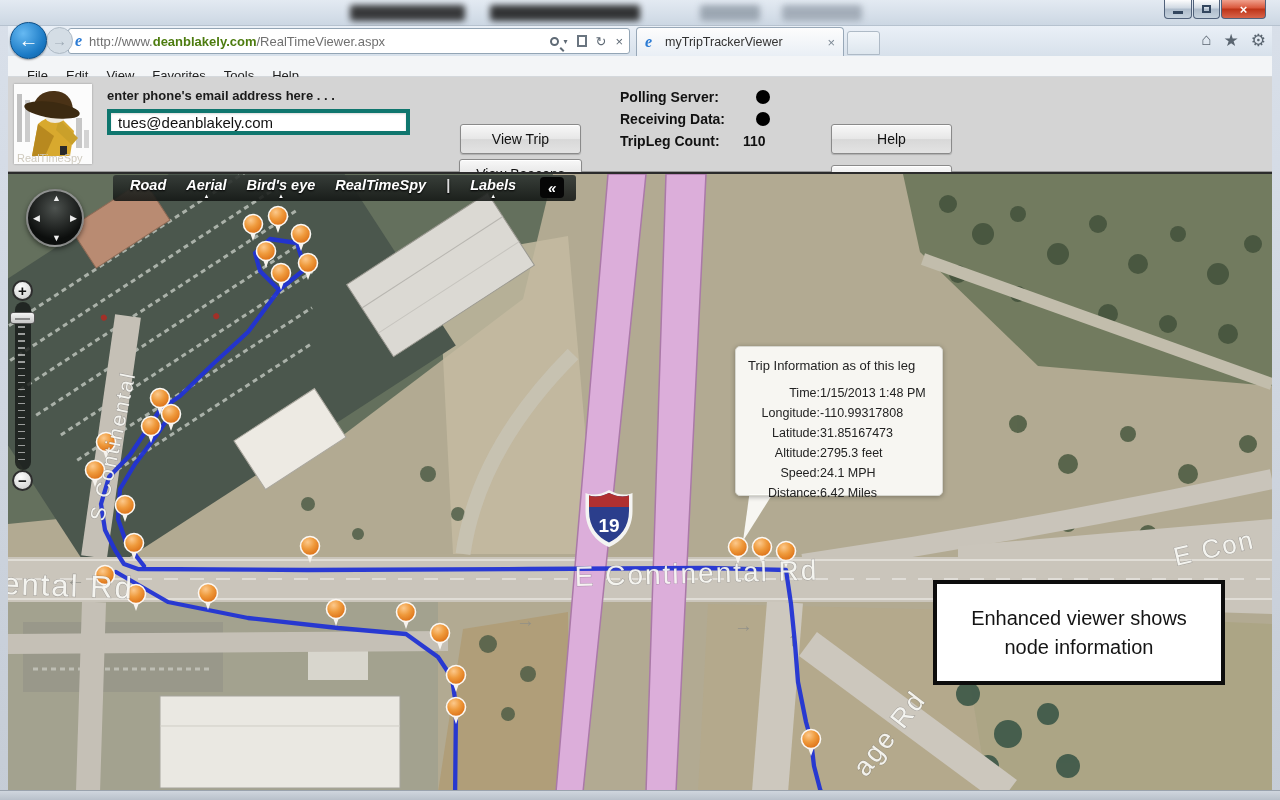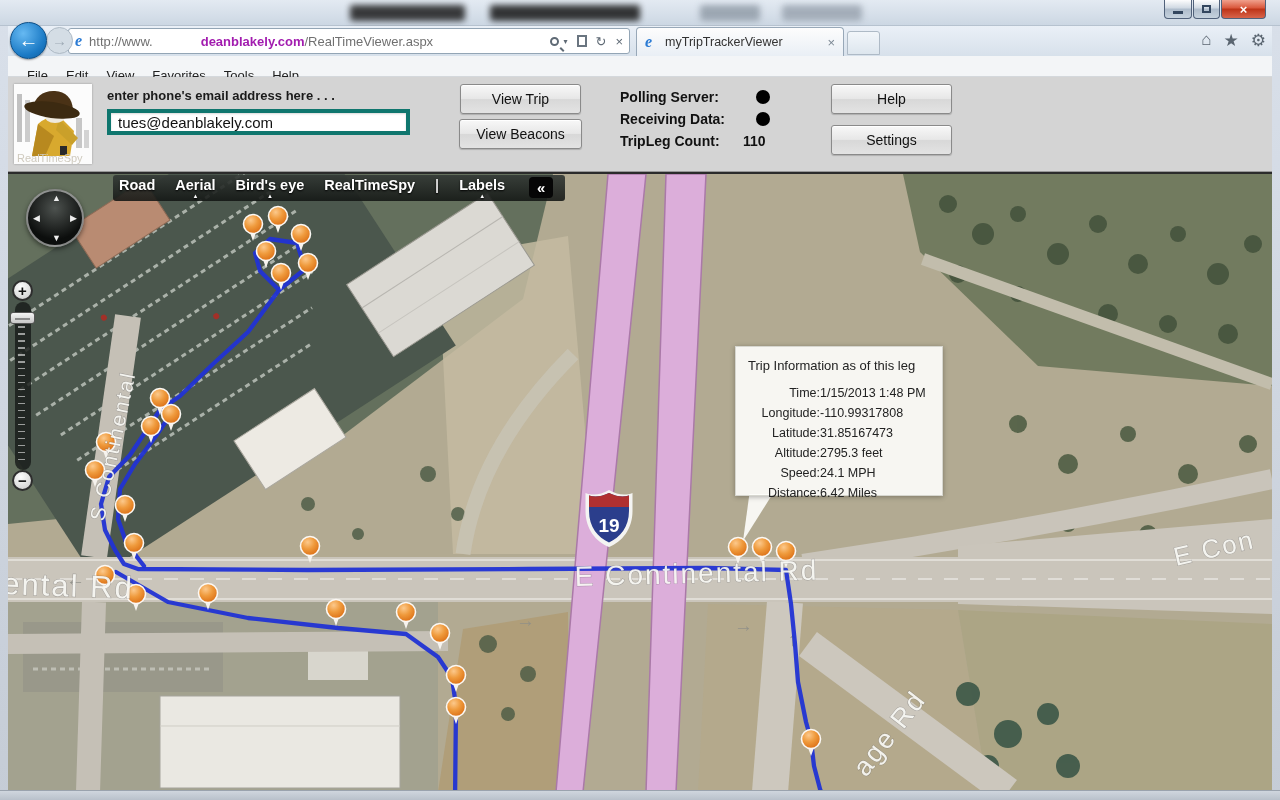--- a/index.html
+++ b/index.html
@@ -27,21 +27,21 @@
     background:radial-gradient(circle at 35% 30%, #66b9f2, #1b7ac5 65%, #0e5c9d);
     border:1px solid #0c4f88; color:#fff; font-size:20px; font-weight:bold;
     display:flex; align-items:center; justify-content:center; z-index:5; box-shadow:0 1px 2px rgba(0,0,0,.4);}
   #fwd-btn { position:absolute; left:38px; top:1px; width:27px; height:27px; border-radius:50%;
     background:#d4dde5; border:1px solid #aebac5; color:#9fabb6; font-size:15px;
     display:flex; align-items:center; justify-content:center; z-index:4;}
   #url-bar { position:absolute; left:60px; top:2px; width:562px; height:26px; background:#fff;
     border:1px solid #93a5b5; border-radius:3px; display:flex; align-items:center; padding:0 6px; z-index:3;}
   .fav-e { font-family:"Liberation Serif",serif; font-style:italic; font-weight:bold; color:#2b7bd4; font-size:16px; margin-right:7px; }
   #url-text { font-size:13px; color:#707070; white-space:nowrap; overflow:hidden; flex:1; }
-  #url-text b { color:#a21caf;margin-left:48px; }
+  #url-text b { color:#4d7c0f; }
   .url-icons { display:flex; align-items:center; gap:9px; color:#5f6a75; font-size:13px; }
   .mag { width:9px; height:9px; border:2px solid #5f6a75; border-radius:50%; position:relative; display:inline-block;}
   .mag:after { content:""; position:absolute; width:2px; height:5px; background:#5f6a75; transform:rotate(-45deg); left:9px; top:8px; }
   .caret-down { font-size:8px; margin-left:-5px; }
   .pageico { width:10px; height:12px; border:2px solid #6a7580; background:#fff; display:inline-block; }
   #tab { position:absolute; left:628px; top:1px; width:208px; height:29px;
     background:linear-gradient(#fdfdfd,#e9eff5); border:1px solid #98a8b8; border-bottom:none;
     border-radius:4px 4px 0 0; display:flex; align-items:center; padding:0 8px; z-index:2; }
   #tab-title { font-size:12.5px; color:#333; flex:1; margin-left:6px; }
   #tab-close { color:#7c8894; font-size:13px; }
@@ -57,41 +57,41 @@
     background:#d4d4d4; border-bottom:1px solid #979797; }
   #logo { position:absolute; left:6px; top:7px; width:78px; height:80px; background:#fcfcfc; box-shadow:0 0 2px rgba(0,0,0,.3); overflow:hidden;}
   #logo-caption { position:absolute; left:0; bottom:0; width:100%; font-size:11px; color:#cfcabe; padding-left:3px; }
   #email-label { position:absolute; left:99px; top:11px; font-size:13px; font-weight:bold; color:#1a1a1a; }
   #email-input { position:absolute; left:99px; top:32px; width:303px; height:26px; border:4px solid #0f766e;
     background:#fff; font-family:"Liberation Sans",sans-serif; font-size:15px; color:#111; padding:0 7px;
     box-shadow:inset 0 1px 2px rgba(0,0,0,.15); }
   .sys-btn { position:absolute; height:30px; border:1px solid #8a8a8a; border-radius:3px;
     background:linear-gradient(#f8f8f8,#e7e7e7 48%,#d8d8d8 52%,#e3e3e3);
     font-family:"Liberation Sans",sans-serif; font-size:14px; color:#111;
-    box-shadow:inset 0 1px 0 #fff, 0 1px 1px rgba(0,0,0,.18); }
+    box-shadow:inset 0 1px 0 #fff, 0 1px 1px rgba(0,0,0,.18);margin-top:40px; }
   #btn-viewtrip   { left:452px; top:7px;  width:121px; }
   #btn-viewbeacons{ left:451px; top:42px; width:123px; }
   #btn-help       { left:823px; top:7px;  width:121px; }
   #btn-settings   { left:823px; top:48px; width:121px; }
   #status-block { position:absolute; left:612px; top:9px; }
   .status-row { display:flex; align-items:center; height:22px; }
   .status-label { width:122px; font-size:14px; font-weight:bold; color:#111; }
   .status-dot { width:14px; height:14px; border-radius:50%; background:#000; margin-left:14px; }
   .status-value { font-size:14px; font-weight:bold; color:#111; margin-left:1px; }
   
   #map { position:absolute; left:8px; top:172px; width:1264px; height:618px; overflow:hidden;
     border-top:2px solid #2b2b2b; background:#b2aa92; }
   #map-svg { position:absolute; left:0; top:0; }
   #map-svg text.roadlabel { fill:#f8f8f4; opacity:.93; paint-order:stroke; stroke:rgba(90,90,95,.4); stroke-width:1px; letter-spacing:2px; }
   #map-svg text.roadarrow { fill:#8f8f88; opacity:.9; font-weight:bold; }
   .route { stroke:#2133d4; stroke-width:4.3; fill:none; stroke-linejoin:round; stroke-linecap:round; opacity:.95; }
   
   #map-nav { position:absolute; left:105px; top:1px; height:26px; display:flex; align-items:flex-start;
-    gap:20px; padding:2px 12px 0 6px; border-radius:3px; color:#fff; font-size:14.5px; font-weight:bold;
-    background:linear-gradient(rgba(52,58,54,.92), rgba(18,21,19,.88)); text-shadow:0 1px 2px #000; }
+    gap:20px; padding:2px 12px 0 17px; border-radius:3px; color:#fff; font-size:14.5px; font-weight:bold;
+    background:linear-gradient(rgba(52,58,54,.92), rgba(18,21,19,.88)); text-shadow:0 1px 2px #000;font-style:italic; }
   .nav-item { display:flex; flex-direction:column; align-items:center; line-height:17px; }
   .nav-caret { font-size:6px; line-height:5px; color:#fff; }
   .nav-sep { color:#ddd; line-height:17px; }
   #nav-collapse { margin-left:4px; background:#060606; border-radius:4px; padding:0 8px; line-height:21px; font-size:15px; }
   
   #compass { position:absolute; left:18px; top:15px; width:58px; height:58px; border-radius:50%;
     background:radial-gradient(circle at 50% 32%, #4d524f, #0c0e0d 68%);
     border:2px solid rgba(235,235,235,.55); box-shadow:0 2px 5px rgba(0,0,0,.5); color:#eee; }
   .cmp { position:absolute; font-size:9px; }
   .cmp.n { top:2px; left:24px; } .cmp.s { bottom:2px; left:24px; }
@@ -102,21 +102,21 @@
   #zoom-plus { top:106px; } #zoom-minus { top:296px; }
   #zoom-track { position:absolute; left:7px; top:128px; width:16px; height:168px;
     background:rgba(25,28,26,.82); border-radius:8px; }
   #zoom-ticks { position:absolute; left:3px; top:10px; bottom:10px; width:7px;
     background:repeating-linear-gradient(to bottom, rgba(255,255,255,.55) 0 1.5px, transparent 1.5px 7px); }
   #zoom-handle { position:absolute; left:2px; top:138px; width:25px; height:12px; border:1px solid #555;
     border-radius:3px; background:linear-gradient(#f4f4f4,#c8c8c8); z-index:3; }
   #zoom-handle:after { content:""; position:absolute; left:4px; right:4px; top:5px; height:2px; background:#8a8a8a; }
   
   #tooltip { position:absolute; left:727px; top:172px; width:208px; height:150px;
-    background:rgba(253,253,251,.92); border:1px solid #d6d6cf; border-radius:0;
+    background:rgba(253,253,251,.92); border:1px solid #d6d6cf; border-radius:5px;
     box-shadow:0 1px 5px rgba(0,0,0,.3); padding:11px 10px 12px 12px; z-index:6; }
   #tooltip-title { font-size:13px; color:#222; margin-bottom:10px; }
   .tt-row { display:flex; font-size:12.5px; color:#222; line-height:20px; }
   .tt-label { width:72px;text-align:right; }
   #tt-tail { position:absolute; left:735px; top:320px; width:40px; height:47px;
     background:rgba(253,253,251,.92); clip-path:polygon(16% 0, 74% 0, 0 100%); z-index:5; }
   
   #callout { position:absolute; left:925px; top:406px; width:292px; height:105px; background:#fff;
     border:4px solid #0d0d0d; display:flex; flex-direction:column; align-items:center; justify-content:center;
     z-index:7; color:#141414; font-size:20px; line-height:29px; }
@@ -532,15 +532,19 @@
           <span class="tt-label">Speed:</span>
           <span class="tt-value">24.1 MPH</span>
         </div>
         <div class="tt-row">
           <span class="tt-label">Distance:</span>
           <span class="tt-value">6.42 Miles</span>
         </div>
       </div>
   </div>
 
+  <div id="callout">
+    <div>Enhanced viewer shows</div>
+    <div>node information</div>
+  </div>
 </div>
 
 <div id="bottom-strip"></div>
 
 </body></html>

